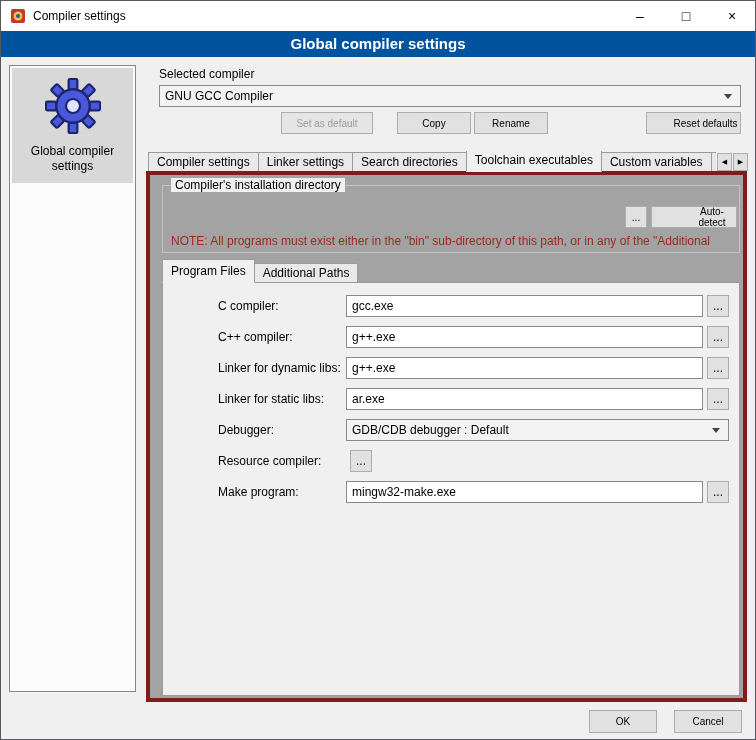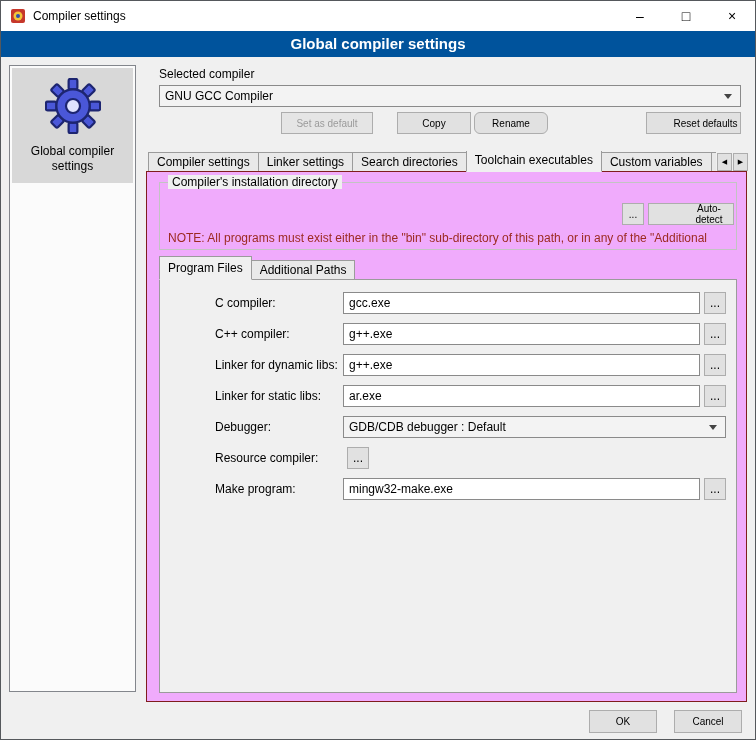--- a/index.html
+++ b/index.html
@@ -37,33 +37,33 @@
   .btn.disabled { color:#9b9b9b; background:#e5e5e5; }
   .combo { display:flex; align-items:center; background:#f3f3f3; border:1px solid #8a8a8a; height:22px; padding:0 5px; }
   .combo .arrow-zone { margin-left:auto; width:14px; display:flex; justify-content:center; }
   .tri-down { width:0; height:0; border-left:4px solid transparent; border-right:4px solid transparent; border-top:5px solid #444; }
 
   .sc-label { position:absolute; left:158px; top:66px; }
   #compiler-combo { position:absolute; left:158px; top:84px; width:582px; }
 
   #btn-setdefault { left:280px; top:111px; width:92px; }
   #btn-copy      { left:396px; top:111px; width:74px; }
-  #btn-rename    { left:473px; top:111px; width:74px;border-radius:6px; }
+  #btn-rename    { left:473px; top:111px; width:74px; }
   #btn-delete    { left:550px; top:111px; width:74px;margin-top:40px; }
   #btn-reset     { left:645px; top:111px; width:95px;padding-left:24px; }
 
   
   .tabstrip { position:absolute; left:147px; top:150px; height:21px; display:flex; align-items:flex-end; width:568px; overflow:hidden; }
   .tab { height:20px; line-height:19px; padding:0 8px; background:#e9e9e9; border:1px solid #9b9b9b; margin-right:-1px; white-space:nowrap; }
   .tab.active { height:24px; line-height:23px; background:#f0f0f0; border-bottom:1px solid #f0f0f0; position:relative; z-index:3; }
   #tab-scroll-left  { left:716px; top:152px; width:15px; height:18px; font-size:7px; padding:0; }
   #tab-scroll-right { left:732px; top:152px; width:15px; height:18px; font-size:7px; padding:0; }
 
   
-  .main-panel { position:absolute; left:145px; top:170px; width:601px; height:531px; border:1px solid #7f1d1d; background:#f0abfc; z-index:2; }
+  .main-panel { position:absolute; left:145px; top:170px; width:601px; height:531px; border:4px solid #7f1d1d; background:#a3a3a3; z-index:2; }
 
   .groupbox { position:absolute; left:12px; top:10px; width:578px; height:68px; border:1px solid #c3c3c3; }
   .groupbox-legend { position:absolute; top:-8px; left:8px; background:#f0f0f0; padding:0 4px; }
   .path-input { position:absolute; left:8px; top:20px; width:450px; height:22px; background:#fff; border:1px solid #3c76bb;
     display:flex; align-items:center; padding:0 2px; overflow:hidden; }
   .sel-text { background:var(--selection-bg,#3d85c6); color:#fff; padding:1px 1px; white-space:nowrap; }
   #btn-browse-dir { left:462px; top:20px; width:22px; height:22px; }
   #btn-autodetect { left:488px; top:20px; width:86px; height:22px;padding-left:36px; }
   .note { position:absolute; left:8px; top:48px; width:566px; white-space:nowrap; overflow:hidden; color:var(--note-red,#9c2a21); }
 

